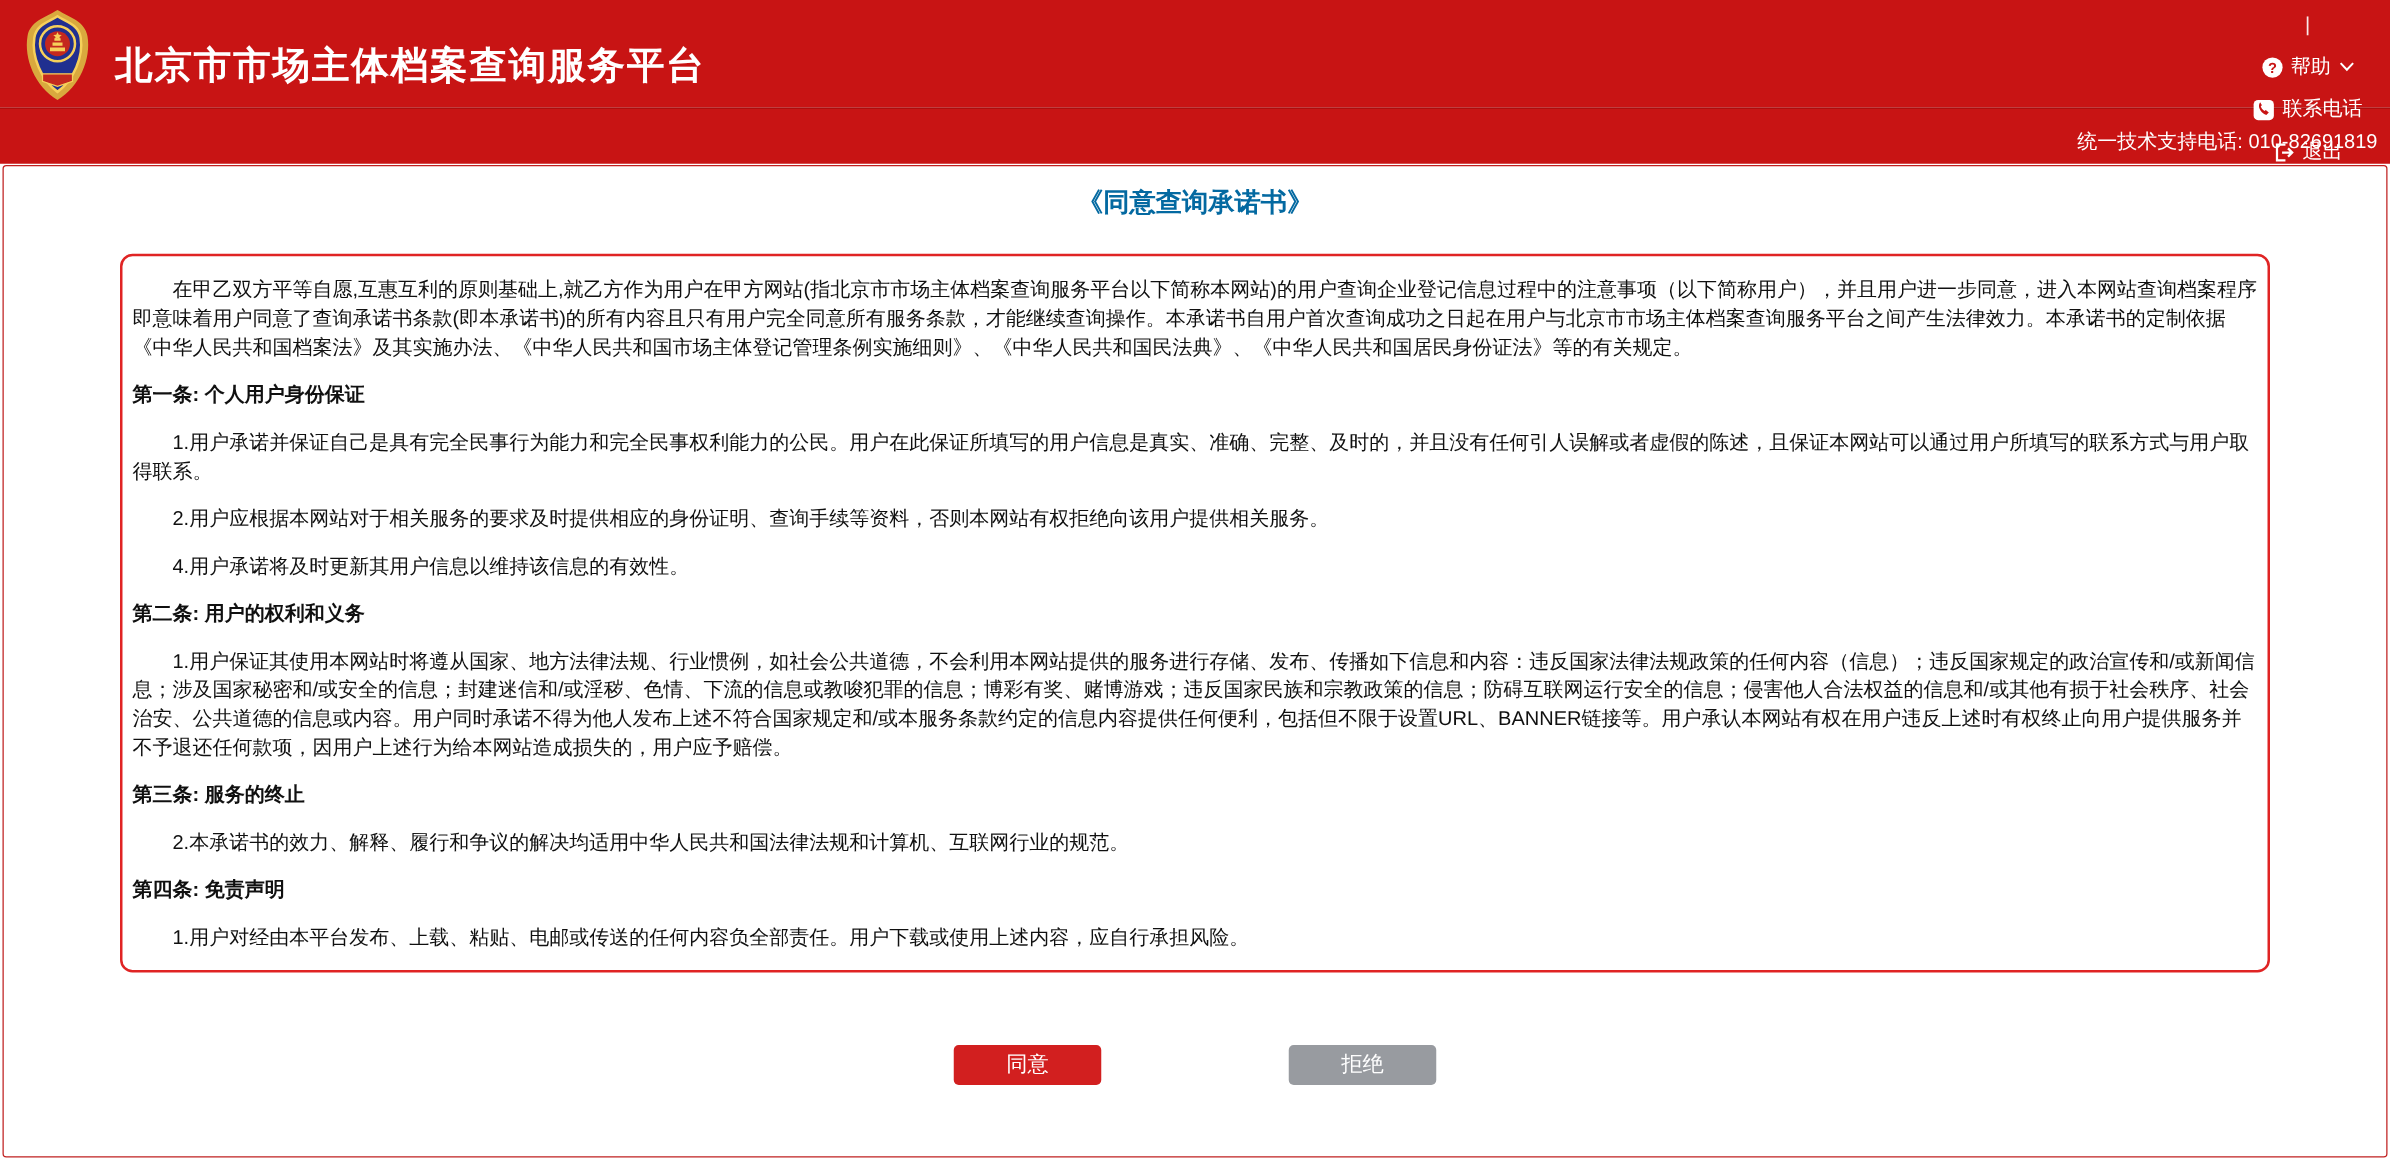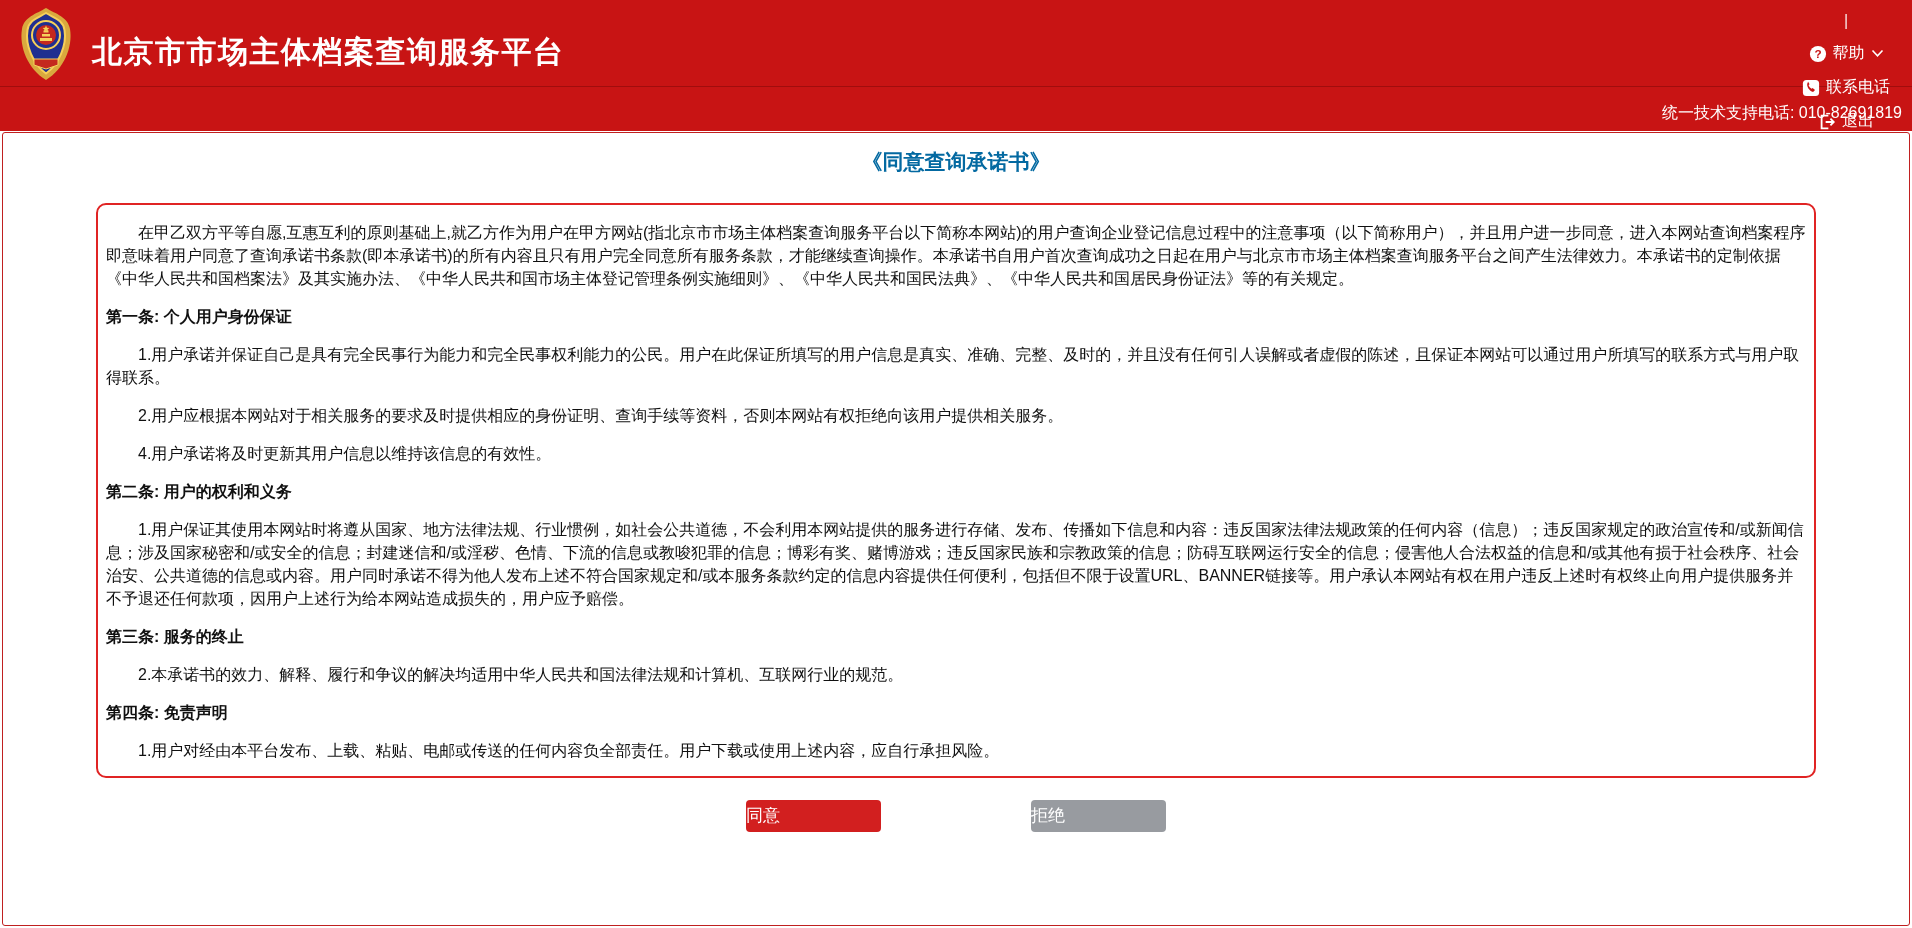--- a/index.html
+++ b/index.html
@@ -64,23 +64,23 @@
     overflow:hidden;
     font-size:16px; line-height:23px; color:#101010;
   }
   .agreement-box p{ margin:0 0 15px 0; }
   .agreement-box p:first-child{ margin-top:8px; }
   .agreement-box p.paragraph{ text-indent:2em; }
   .agreement-box p.heading{ font-weight:bold; text-indent:0; }
   
   .actions{ display:flex; justify-content:center; gap:150px; margin-top:22px; }
   .actions button{
-    width:135px; height:32px; border:none; border-radius:4px;
-    color:#fff; font-size:17px; line-height:32px; text-align:left;
-    cursor:pointer; font-family:inherit; padding:0;
+    width:118px; height:32px; border:none; border-radius:4px;
+    color:#fff; font-size:17px; line-height:32px; text-align:center;
+    cursor:pointer; font-family:inherit; padding:0;margin-top:36px;
   }
   .btn-agree{ background:var(--accent-red); }
   .btn-reject{ background:var(--reject-gray); }
 </style>
 </head>
 <body>
 
 <header class="app-header">
   <div class="brand">
     <span>

